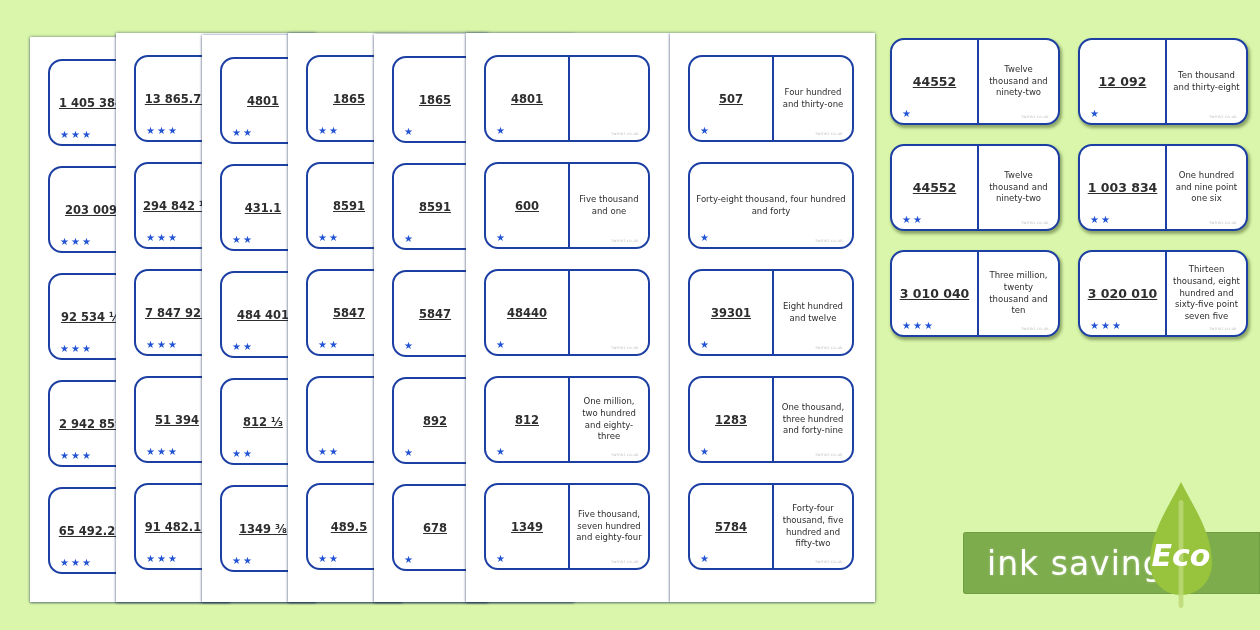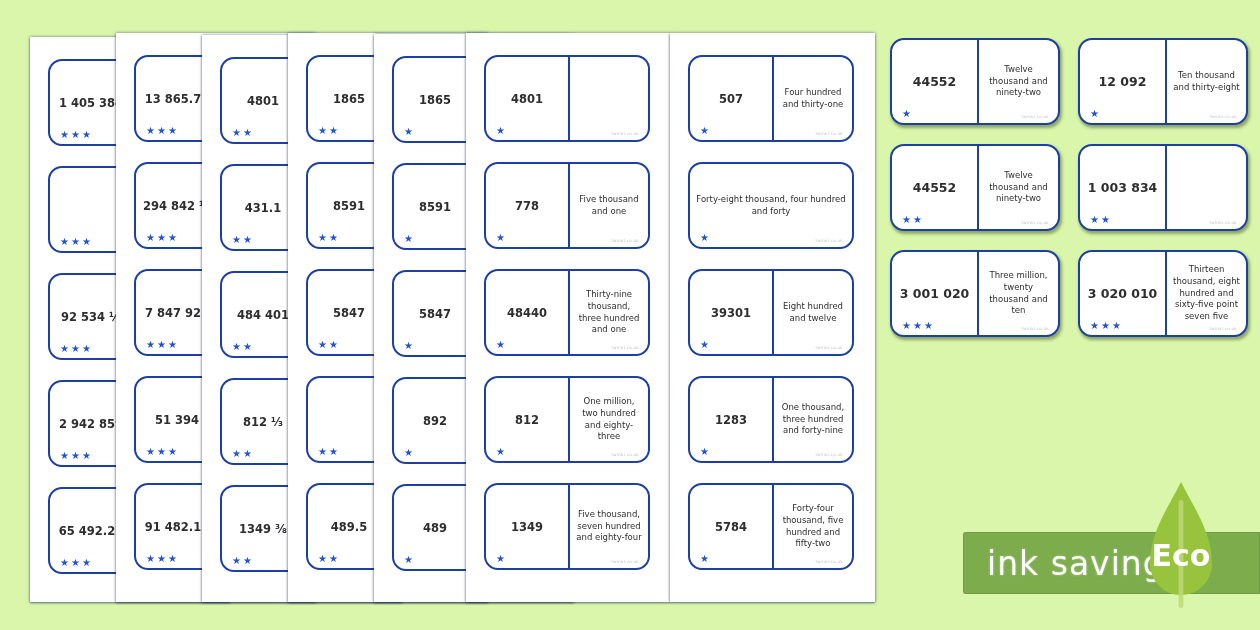--- a/index.html
+++ b/index.html
@@ -22,21 +22,21 @@
   .p7{left:670px;top:33px;width:205px;height:569px;z-index:7;}
   .cards{padding:22px 0 0 18px;}
   .card{
     position:relative;width:166px;height:87px;
     border:2px solid #1c3fa4;border-radius:14px;
     background:#fff;box-sizing:border-box;
     margin-bottom:20px;display:flex;align-items:stretch;
   }
   .num-half{
     width:82px;flex:0 0 82px;display:flex;align-items:center;justify-content:center;
-    font-weight:700;font-size:11.5px;color:#2e2e2e;white-space:nowrap;
+    font-weight:700;font-size:11.5px;color:#2e2e2e;white-space:nowrap;text-decoration:underline;
   }
   .domino .num-half{border-right:2px solid #1c3fa4;}
   .word-half{
     flex:1;display:flex;align-items:center;justify-content:center;
     text-align:center;padding:5px 6px;font-size:8.5px;line-height:1.4;
     color:#2e2e2e;font-weight:500;
   }
   .stars{
     position:absolute;left:10px;bottom:4px;
     color:#2153d4;font-size:10px;letter-spacing:2px;line-height:1;
@@ -61,37 +61,38 @@
     background:#7dac4c;border-radius:3px 0 0 3px;z-index:20;
     display:flex;align-items:center;box-shadow:0 0 0 1px rgba(90,130,50,.35) inset;
   }
   .eco-banner-label{
     color:#fff;font-size:33px;font-weight:500;letter-spacing:1px;
     padding-left:24px;text-shadow:0 0 3px rgba(255,255,255,.35);
   }
   .eco-leaf{position:absolute;left:1146px;top:480px;z-index:21;}
   .eco-leaf-label{
     position:absolute;left:1146px;top:538px;width:70px;z-index:22;
-    text-align:center;color:#fff;font-size:30px;font-weight:700;
+    text-align:center;color:#fff;font-size:30px;font-weight:700;font-style:italic;
   }
 </style>
 </head>
 <body>
 
 <div>
 
   <div class="page p1">
     <div class="cards">
 
         <div class="card half">
           <div class="num-half">1 405 384</div>
           <div class="stars">★★★</div>
         </div>
 
         <div class="card half">
+          <div class="num-half">203 009</div>
           <div class="stars">★★★</div>
         </div>
 
         <div class="card half">
           <div class="num-half">92 534 ½</div>
           <div class="stars">★★★</div>
         </div>
 
         <div class="card half">
           <div class="num-half">2 942 859</div>
@@ -211,45 +212,44 @@
           <div class="num-half">5847</div>
           <div class="stars">★</div>
         </div>
 
         <div class="card half">
           <div class="num-half">892</div>
           <div class="stars">★</div>
         </div>
 
         <div class="card half">
-          <div class="num-half">489</div>
+          <div class="num-half">678</div>
           <div class="stars">★</div>
         </div>
       </div>
   </div>
 
   <div class="page p6">
     <div class="cards">
 
         <div class="card domino">
           <div class="num-half">4801</div>
           <div class="stars">★</div>
           <div class="wm">twinkl.co.uk</div>
         </div>
 
         <div class="card domino">
-          <div class="num-half">778</div>
+          <div class="num-half">600</div>
           <div class="word-half">Five thousand and one</div>
           <div class="stars">★</div>
           <div class="wm">twinkl.co.uk</div>
         </div>
 
         <div class="card domino">
           <div class="num-half">48440</div>
-          <div class="word-half">Thirty-nine thousand, three hundred and one</div>
           <div class="stars">★</div>
           <div class="wm">twinkl.co.uk</div>
         </div>
 
         <div class="card domino">
           <div class="num-half">812</div>
           <div class="word-half">One million, two hundred and eighty-three</div>
           <div class="stars">★</div>
           <div class="wm">twinkl.co.uk</div>
         </div>
@@ -320,26 +320,27 @@
 
       <div class="card domino">
         <div class="num-half">44552</div>
         <div class="word-half">Twelve thousand and ninety-two</div>
         <div class="stars">★★</div>
         <div class="wm">twinkl.co.uk</div>
       </div>
 
       <div class="card domino">
         <div class="num-half">1 003 834</div>
+        <div class="word-half">One hundred and nine point one six</div>
         <div class="stars">★★</div>
         <div class="wm">twinkl.co.uk</div>
       </div>
 
       <div class="card domino">
-        <div class="num-half">3 001 020</div>
+        <div class="num-half">3 010 040</div>
         <div class="word-half">Three million, twenty thousand and ten</div>
         <div class="stars">★★★</div>
         <div class="wm">twinkl.co.uk</div>
       </div>
 
       <div class="card domino">
         <div class="num-half">3 020 010</div>
         <div class="word-half">Thirteen thousand, eight hundred and sixty-five point seven five</div>
         <div class="stars">★★★</div>
         <div class="wm">twinkl.co.uk</div>

